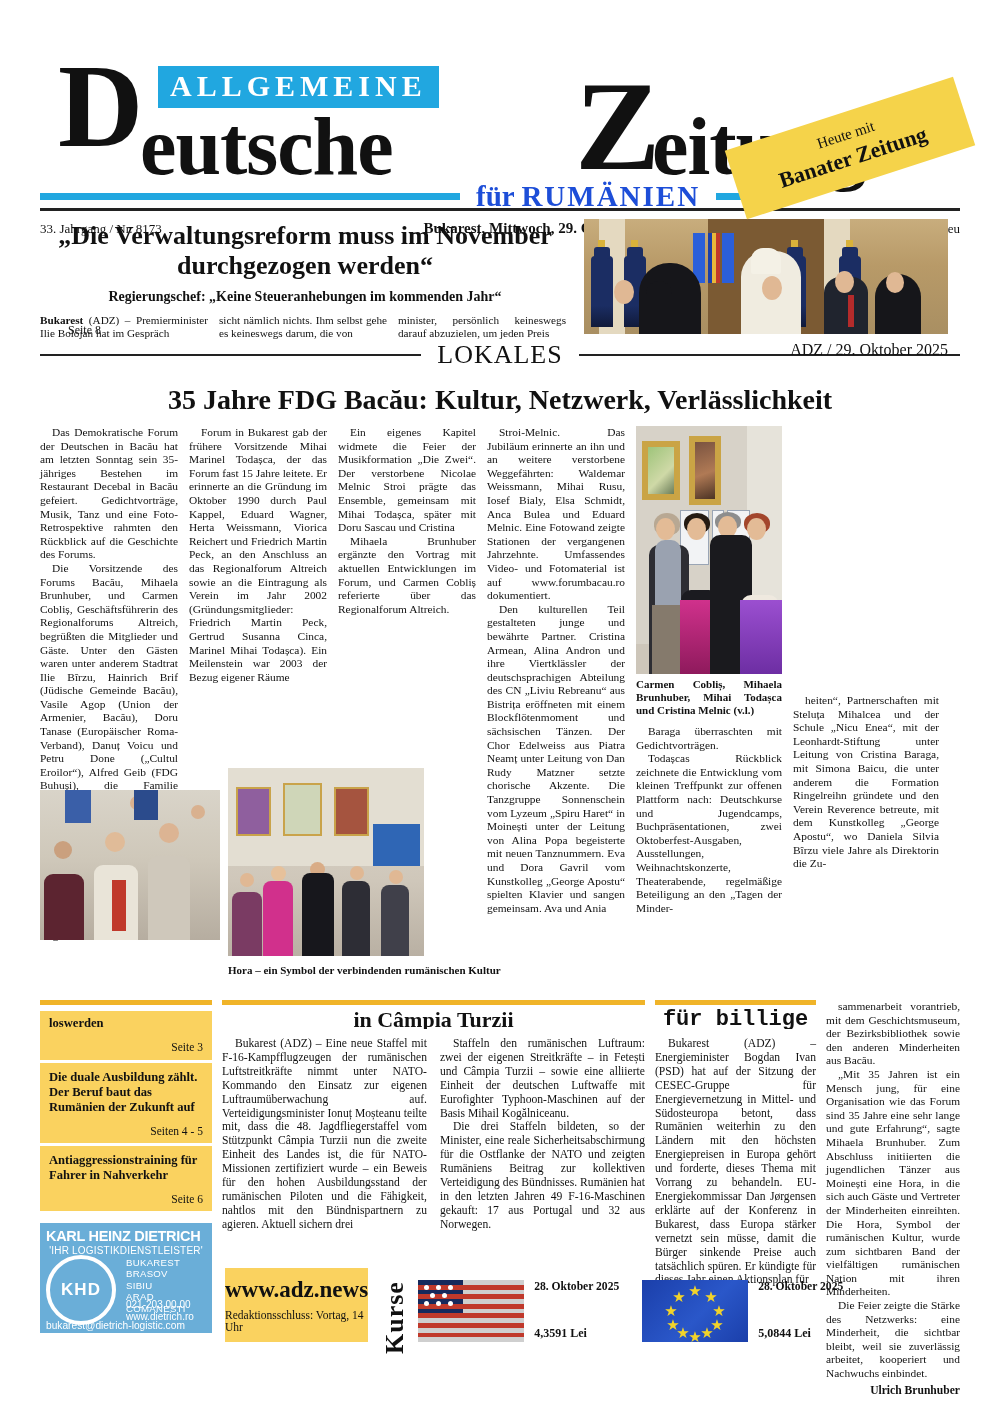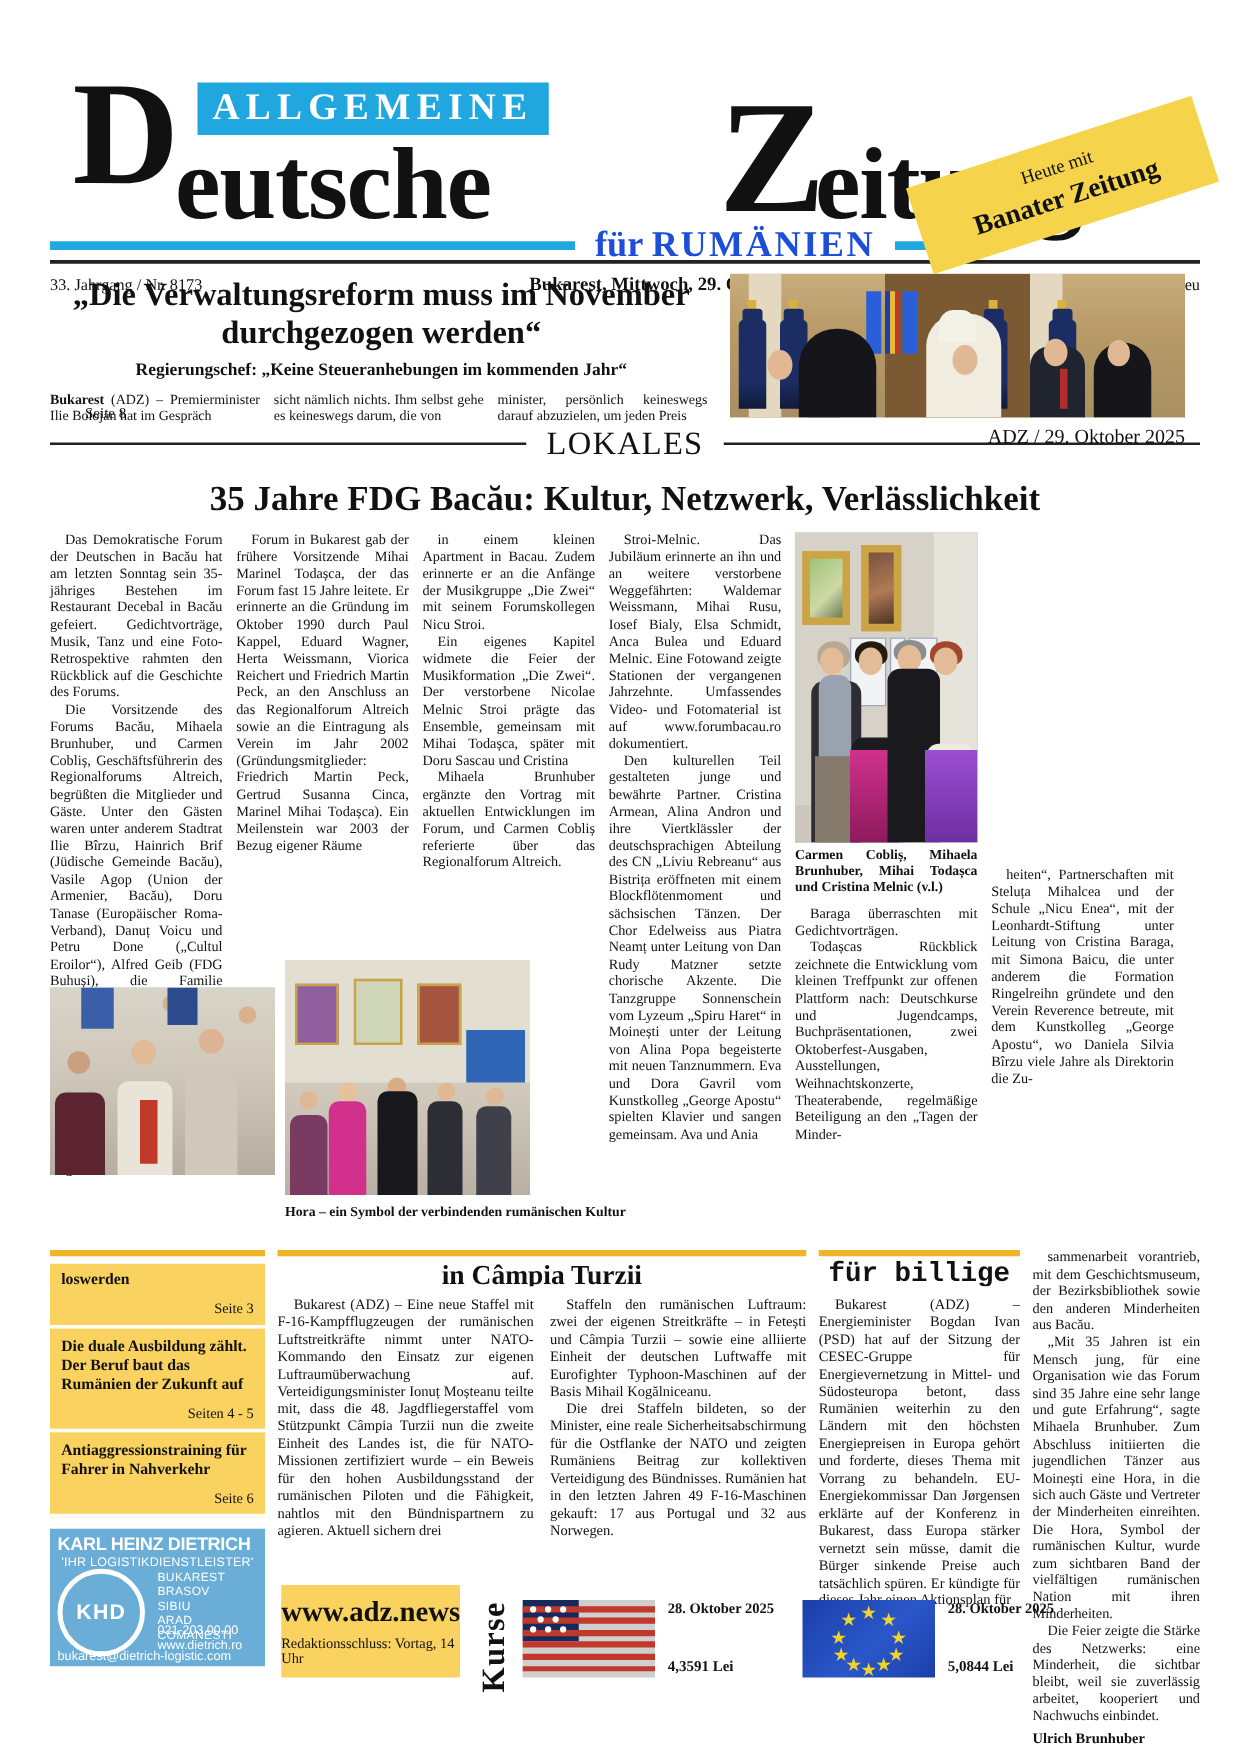--- a/index.html
+++ b/index.html
@@ -203,21 +203,21 @@
   .third { width: 178px; }
   .third-head {
     font-family: Liberation Mono, monospace; font-weight: bold; font-size: 22px;
     text-align: center; height: 22px; overflow: hidden; margin-top: 2px;
   }
   .third-body { font-size: 11.6px; line-height: 13.9px; text-align: justify; margin-top: 8px; }
   .third-body p { margin: 0; text-indent: 13px; }
 
   .farright { width: 148px; font-size: 11.4px; line-height: 13.6px; text-align: justify; }
   .farright p { margin: 0; text-indent: 12px; }
-  .sig { text-align: left; font-weight: bold; font-size: 11.6px; margin-top: 3px; }
+  .sig { text-align: right; font-weight: bold; font-size: 11.6px; margin-top: 3px; }
 
   
   .bottom { position: absolute; left: 40px; top: 1268px; width: 790px; display: flex; align-items: flex-start; gap: 0; }
   .adz-box {
     width: 186px; height: 74px; background: #fad25f;
     display: flex; flex-direction: column; align-items: center; justify-content: center;
     margin-left: 185px;
   }
   .adz-box .u { font-family: "Liberation Serif", serif; font-weight: bold; font-size: 23px; }
   .adz-box .r { font-size: 11.5px; margin-top: 6px; }
@@ -341,21 +341,20 @@
       <p>Das Demokratische Forum der Deutschen in Bacău hat am letzten Sonntag sein 35-jähriges Bestehen im Restaurant Decebal in Bacău gefeiert. Gedichtvorträge, Musik, Tanz und eine Foto-Retrospektive rahmten den Rückblick auf die Geschichte des Forums.</p>
       <p>Die Vorsitzende des Forums Bacău, Mihaela Brunhuber, und Carmen Cobliș, Geschäftsführerin des Regionalforums Altreich, begrüßten die Mitglieder und Gäste. Unter den Gästen waren unter anderem Stadtrat Ilie Bîrzu, Hainrich Brif (Jüdische Gemeinde Bacău), Vasile Agop (Union der Armenier, Bacău), Doru Tanase (Europäischer Roma-Verband), Danuț Voicu und Petru Done („Cultul Eroilor“), Alfred Geib (FDG Buhuși), die Familie Buchholzer (Vertreter der Deutschen in Onești), Karl Britz (Vertreter der Deutschen in Moinești) sowie die Pianistin Ozana Calmuschi und viele Mitwirkende, die das Bacăuer Forum seit Jahren begleiten.</p>
       <p>Den historischen Abriss über das älteste Forum der Region Altreich nach dem</p>
     </div>
 
     <div class="col">
       <p>Forum in Bukarest gab der frühere Vorsitzende Mihai Marinel Todașca, der das Forum fast 15 Jahre leitete. Er erinnerte an die Gründung im Oktober 1990 durch Paul Kappel, Eduard Wagner, Herta Weissmann, Viorica Reichert und Friedrich Martin Peck, an den Anschluss an das Regionalforum Altreich sowie an die Eintragung als Verein im Jahr 2002 (Gründungsmitglieder: Friedrich Martin Peck, Gertrud Susanna Cinca, Marinel Mihai Todașca). Ein Meilenstein war 2003 der Bezug eigener Räume</p>
     </div>
 
     <div class="col">
-      <p>in einem kleinen Apartment in Bacau. Zudem erinnerte er an die Anfänge der Musikgruppe „Die Zwei“ mit seinem Forumskollegen Nicu Stroi.</p>
       <p>Ein eigenes Kapitel widmete die Feier der Musikformation „Die Zwei“. Der verstorbene Nicolae Melnic Stroi prägte das Ensemble, gemeinsam mit Mihai Todașca, später mit Doru Sascau und Cristina</p>
       <p>Mihaela Brunhuber ergänzte den Vortrag mit aktuellen Entwicklungen im Forum, und Carmen Cobliș referierte über das Regionalforum Altreich.</p>
     </div>
 
     <div class="col">
       <p>Stroi-Melnic. Das Jubiläum erinnerte an ihn und an weitere verstorbene Weggefährten: Waldemar Weissmann, Mihai Rusu, Iosef Bialy, Elsa Schmidt, Anca Bulea und Eduard Melnic. Eine Fotowand zeigte Stationen der vergangenen Jahrzehnte. Umfassendes Video- und Fotomaterial ist auf www.forumbacau.ro dokumentiert.</p>
       <p>Den kulturellen Teil gestalteten junge und bewährte Partner. Cristina Armean, Alina Andron und ihre Viertklässler der deutschsprachigen Abteilung des CN „Liviu Rebreanu“ aus Bistrița eröffneten mit einem Blockflötenmoment und sächsischen Tänzen. Der Chor Edelweiss aus Piatra Neamț unter Leitung von Dan Rudy Matzner setzte chorische Akzente. Die Tanzgruppe Sonnenschein vom Lyzeum „Spiru Haret“ in Moinești unter der Leitung von Alina Popa begeisterte mit neuen Tanznummern. Eva und Dora Gavril vom Kunstkolleg „George Apostu“ spielten Klavier und sangen gemeinsam. Ava und Ania</p>
     </div>
 
     <div class="col colw-right">

